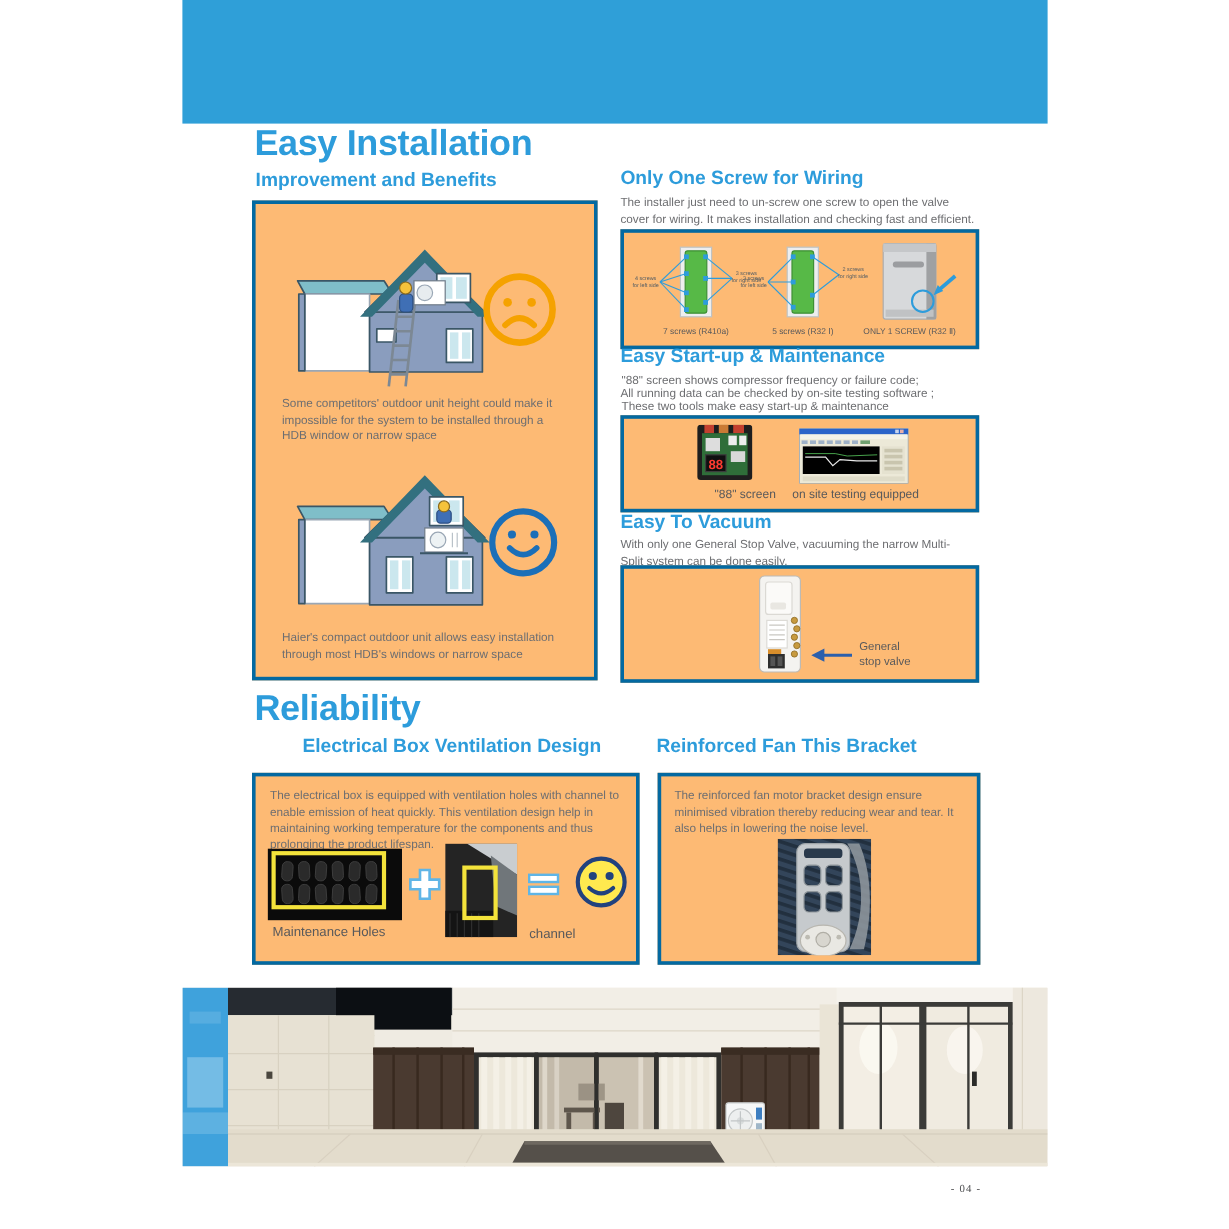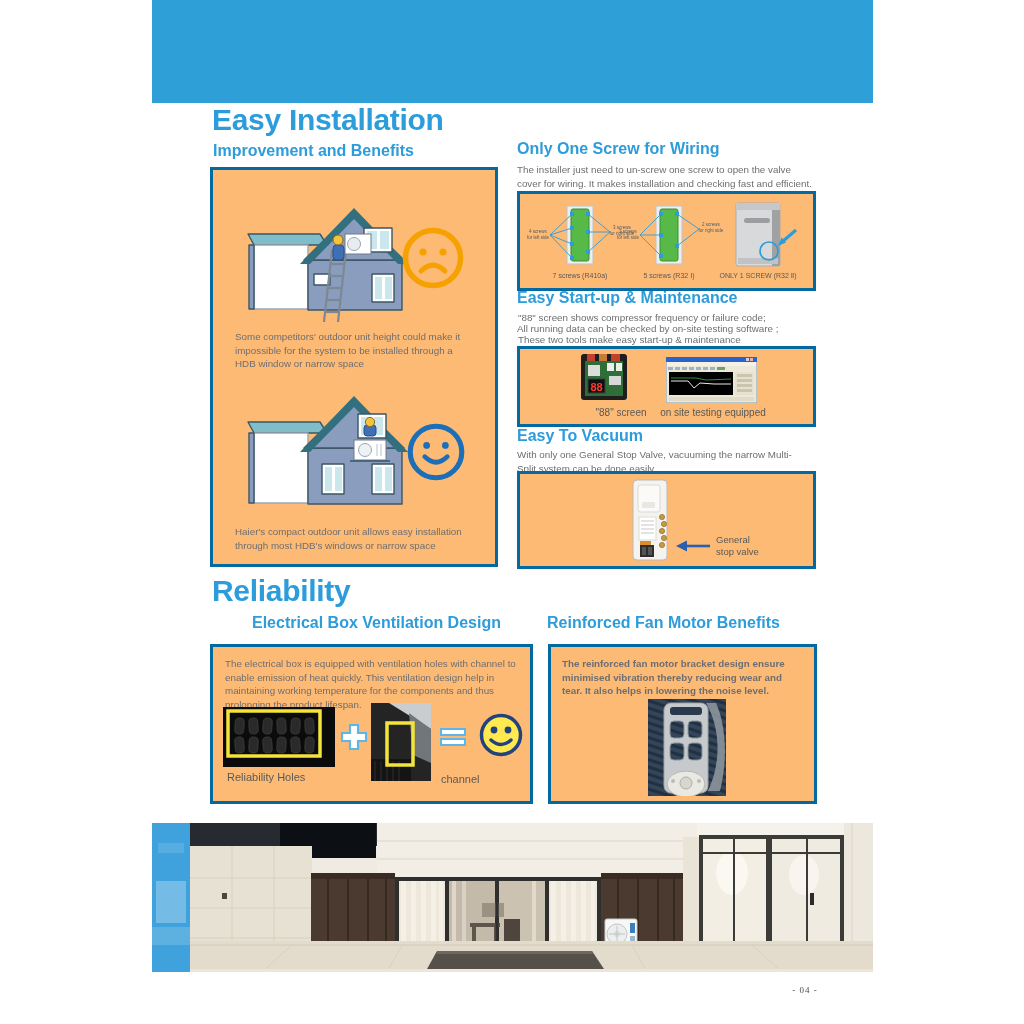--- a/index.html
+++ b/index.html
@@ -266,21 +266,21 @@
     <polygon points="0,6 11,0.5 11,11.5" fill="#2B5FAC"></polygon>
   </svg>
   <div class="abs cap" style="left:196px;top:60px;line-height:1.3;font-size:9.5px;">
     <div>General</div>
     <div>stop valve</div>
   </div>
 </div>
 
 <div class="abs h1" style="left:212px;top:576px;">Reliability</div>
 <div class="abs h2" style="left:213px;top:615px;margin-left:39px;">Electrical Box Ventilation Design</div>
-<div class="abs h2" style="left:547px;top:615px;">Reinforced Fan Motor Benefits</div>
+<div class="abs h2" style="left:547px;top:615px;">Reinforced Fan This Bracket</div>
 
 <div class="abs panel" style="left:210px;top:644px;width:317px;height:154px;">
   <div class="abs body-txt" style="left:12px;top:10px;width:295px;">The electrical box is equipped with ventilation holes with channel to enable emission of heat quickly. This ventilation design help in maintaining working temperature for the components and thus prolonging the product lifespan.</div>
 
   <svg class="abs" style="left:10px;top:60px;" width="112" height="60" viewBox="0 0 112 60">
     <rect width="112" height="60" fill="#0B0B0B"></rect>
     <g fill="#2A2A2A" stroke="#3D3D3D" stroke-width="0.8">
       <rect x="12" y="11" width="9" height="16" rx="4" transform="rotate(4 16 19)"></rect>
       <rect x="26" y="11" width="9" height="16" rx="4" transform="rotate(-3 30 19)"></rect>
       <rect x="40" y="11" width="9" height="16" rx="4" transform="rotate(4 44 19)"></rect>
@@ -289,21 +289,21 @@
       <rect x="82" y="11" width="9" height="16" rx="4" transform="rotate(-3 86 19)"></rect>
       <rect x="12" y="30" width="9" height="16" rx="4" transform="rotate(-4 16 38)"></rect>
       <rect x="26" y="30" width="9" height="16" rx="4" transform="rotate(3 30 38)"></rect>
       <rect x="40" y="30" width="9" height="16" rx="4" transform="rotate(-4 44 38)"></rect>
       <rect x="54" y="30" width="9" height="16" rx="4" transform="rotate(3 58 38)"></rect>
       <rect x="68" y="30" width="9" height="16" rx="4" transform="rotate(-4 72 38)"></rect>
       <rect x="82" y="30" width="9" height="16" rx="4" transform="rotate(3 86 38)"></rect>
     </g>
     <rect x="5" y="4" width="92" height="45" fill="none" stroke="#F4E33B" stroke-width="3.5"></rect>
   </svg>
-  <div class="abs cap" style="left:14px;top:124px;width:110px;font-size:11px;">Reliability Holes</div>
+  <div class="abs cap" style="left:14px;top:124px;width:110px;font-size:11px;">Maintenance Holes</div>
 
   <svg class="abs" style="left:127px;top:76px;" width="28" height="28" viewBox="0 0 28 28">
     <path d="M10,2 h8 v8 h8 v8 h-8 v8 h-8 v-8 H2 v-8 h8 z" fill="#FFFFFF" stroke="#5FB5E6" stroke-width="2.2"></path>
   </svg>
 
   <svg class="abs" style="left:158px;top:56px;" width="60" height="78" viewBox="0 0 60 78">
     <rect width="60" height="78" fill="#242424"></rect>
     <polygon points="18,0 60,0 60,26" fill="#C9CDD0"></polygon>
     <polygon points="38,10 60,26 60,60 42,52" fill="#70767A"></polygon>
     <rect x="0" y="56" width="40" height="22" fill="#141414"></rect>
@@ -324,21 +324,21 @@
   </svg>
 
   <svg class="abs" style="left:266px;top:66px;" width="44" height="44" viewBox="0 0 44 44">
     <circle cx="22" cy="22" r="19.5" fill="#FFE94F" stroke="#21427E" stroke-width="3.5"></circle>
     <circle cx="15" cy="17" r="3.4" fill="#21427E"></circle>
     <circle cx="29" cy="17" r="3.4" fill="#21427E"></circle>
     <path d="M12,27 Q22,36 32,27" fill="none" stroke="#21427E" stroke-width="3.4" stroke-linecap="round"></path>
   </svg>
 </div>
 
-<div class="abs panel" style="left:548px;top:644px;width:263px;height:154px;font-weight:bold;">
+<div class="abs panel" style="left:548px;top:644px;width:263px;height:154px;">
   <div class="abs body-txt" style="left:11px;top:10px;width:242px;">The reinforced fan motor bracket design ensure minimised vibration thereby reducing wear and tear. It also helps in lowering the noise level.</div>
   <svg class="abs" style="left:97px;top:52px;" width="78" height="97" viewBox="0 0 78 97">
     <defs>
       <pattern id="coil" width="7" height="7" patternUnits="userSpaceOnUse" patternTransform="rotate(18)">
         <rect width="7" height="7" fill="#33455A"></rect>
         <rect width="7" height="3" fill="#22303F"></rect>
       </pattern>
     </defs>
     <rect width="78" height="97" fill="url(#coil)"></rect>
     <path d="M58,4 C72,28 74,62 60,92 L72,92 C80,60 78,26 68,4 Z" fill="#8D959B" opacity="0.9"></path>

